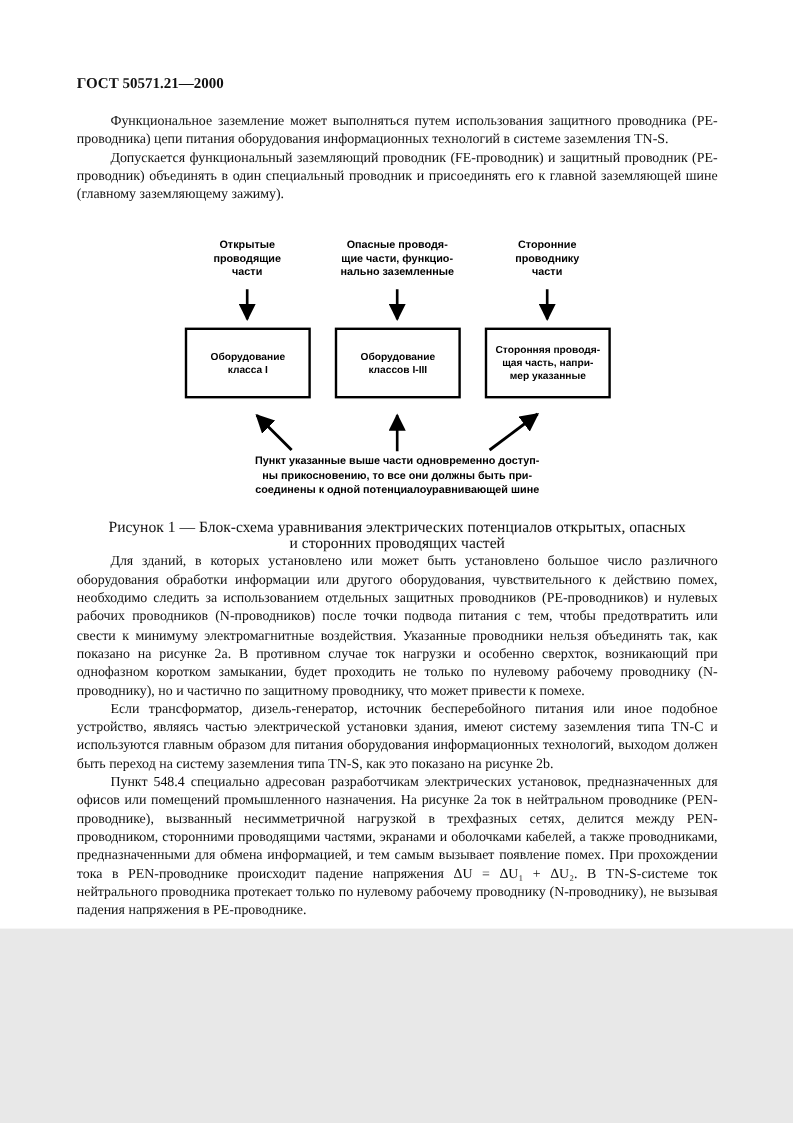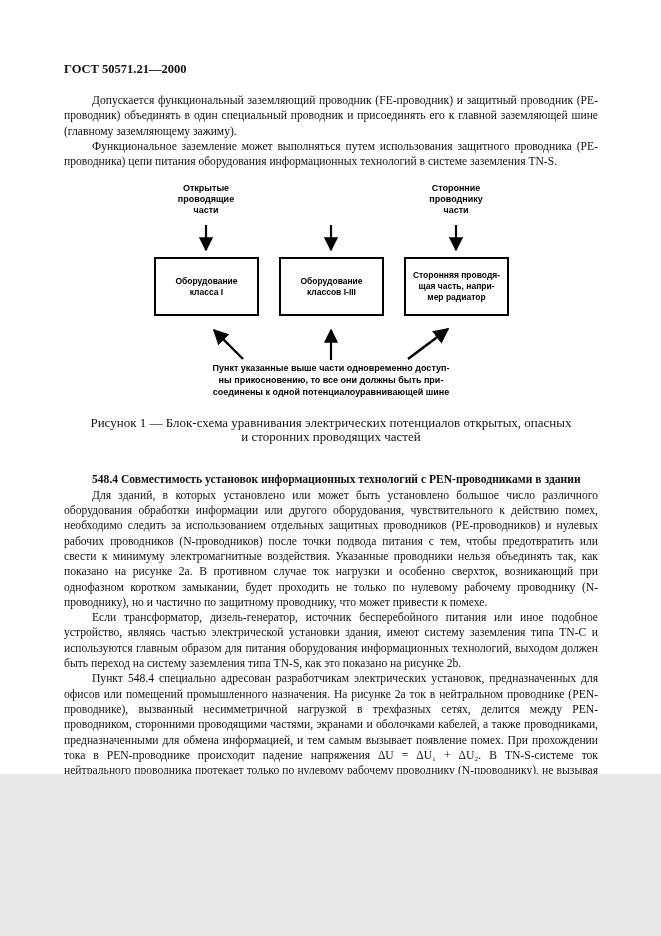--- a/index.html
+++ b/index.html
@@ -27,21 +27,21 @@
     text-align:justify;
     text-indent:28px;
     margin:0;
   }
   p.heading { font-weight:bold; }
 
   
   .figure {
     position:relative;
     width:420px; height:222px;
-    margin:12px auto 0 auto;
+    margin:28px auto 0 auto;
     font-family:"Liberation Sans", sans-serif;
   }
   .fig-label {
     position:absolute;
     top:2px;
     width:130px;
     text-align:center;
     font-weight:bold;
     font-size:9px;
     line-height:11px;
@@ -94,63 +94,65 @@
   .footer-center { left:0; width:661px; text-align:left; }
 </style>
 </head>
 <body>
 
 <div class="page">
   <div class="content">
 
     <div class="doc-header">ГОСТ 50571.21—2000</div>
 
+    <p class="body">Функциональное заземление может выполняться путем использования защитного проводника (PE-проводника) цепи питания оборудования информационных технологий в системе заземления TN-S.</p>
     <p class="body">Допускается функциональный заземляющий проводник (FE-проводник) и защитный проводник (PE-проводник) объединять в один специальный проводник и присоединять его к главной заземляющей шине (главному заземляющему зажиму).</p>
-    <p class="body">Функциональное заземление может выполняться путем использования защитного проводника (PE-проводника) цепи питания оборудования информационных технологий в системе заземления TN-S.</p>
 
     <div class="figure">
 
       <svg class="fig-arrows" width="420" height="222" viewBox="0 0 420 222">
         <defs>
           <marker id="ah" viewBox="0 0 10 10" refX="9" refY="5" markerWidth="6.5" markerHeight="6.5" orient="auto-start-reverse">
             <path d="M0,0 L10,5 L0,10 z" fill="#000"></path>
           </marker>
         </defs>
         <line x1="85" y1="44" x2="85" y2="69" stroke="#000" stroke-width="2.2" marker-end="url(#ah)"></line>
         <line x1="210" y1="44" x2="210" y2="69" stroke="#000" stroke-width="2.2" marker-end="url(#ah)"></line>
         <line x1="335" y1="44" x2="335" y2="69" stroke="#000" stroke-width="2.2" marker-end="url(#ah)"></line>
         <line x1="122" y1="178" x2="93" y2="149" stroke="#000" stroke-width="2.4" marker-end="url(#ah)"></line>
         <line x1="210" y1="179" x2="210" y2="149" stroke="#000" stroke-width="2.2" marker-end="url(#ah)"></line>
         <line x1="287" y1="178" x2="327" y2="148" stroke="#000" stroke-width="2.4" marker-end="url(#ah)"></line>
       </svg>
 
       <div class="fig-label" style="left:20px;">Открытые
 проводящие
 части</div>
+      <div class="fig-label" style="left:145px;">Опасные проводя-
+щие части, функцио-
+нально заземленные</div>
       <div class="fig-label" style="left:270px;">Сторонние
 проводнику
 части</div>
 
       <div class="fig-box" style="left:33px;">Оборудование
 класса I</div>
       <div class="fig-box" style="left:158px;">Оборудование
 классов I-III</div>
       <div class="fig-box" style="left:283px;">Сторонняя проводя-
 щая часть, напри-
-мер радиатор</div>
+мер указанные</div>
 
       <div class="fig-note">Пункт указанные выше части одновременно доступ-
 ны прикосновению, то все они должны быть при-
 соединены к одной потенциалоуравнивающей шине</div>
     </div>
 
     <div class="fig-caption">Рисунок 1 — Блок-схема уравнивания электрических потенциалов открытых, опасных
 и сторонних проводящих частей</div>
 
-    <p class="body heading after-figure">548.4  Совместимость установок информационных технологий с PEN-проводниками в здании</p>
     <p class="body">Для зданий, в которых установлено или может быть установлено большое число различного оборудования обработки информации или другого оборудования, чувствительного к действию помех, необходимо следить за использованием отдельных защитных проводников (PE-проводников) и нулевых рабочих проводников (N-проводников) после точки подвода питания с тем, чтобы предотвратить или свести к минимуму электромагнитные воздействия. Указанные проводники нельзя объединять так, как показано на рисунке 2а. В противном случае ток нагрузки и особенно сверхток, возникающий при однофазном коротком замыкании, будет проходить не только по нулевому рабочему проводнику (N-проводнику), но и частично по защитному проводнику, что может привести к помехе.</p>
     <p class="body">Если трансформатор, дизель-генератор, источник бесперебойного питания или иное подобное устройство, являясь частью электрической установки здания, имеют систему заземления типа TN-C и используются главным образом для питания оборудования информационных технологий, выходом должен быть переход на систему заземления типа TN-S, как это показано на рисунке 2b.</p>
     <p class="body">Пункт 548.4 специально адресован разработчикам электрических установок, предназначенных для офисов или помещений промышленного назначения. На рисунке 2а ток в нейтральном проводнике (PEN-проводнике), вызванный несимметричной нагрузкой в трехфазных сетях, делится между PEN-проводником, сторонними проводящими частями, экранами и оболочками кабелей, а также проводниками, предназначенными для обмена информацией, и тем самым вызывает появление помех. При прохождении тока в PEN-проводнике происходит падение напряжения ΔU = ΔU₁ + ΔU₂. В TN-S-системе ток нейтрального проводника протекает только по нулевому рабочему проводнику (N-проводнику), не вызывая падения напряжения в PE-проводнике.</p>
 
   </div>
 
   <div class="footer-num footer-left">5</div>
   <div class="footer-num footer-center">72</div>
 </div>
 

